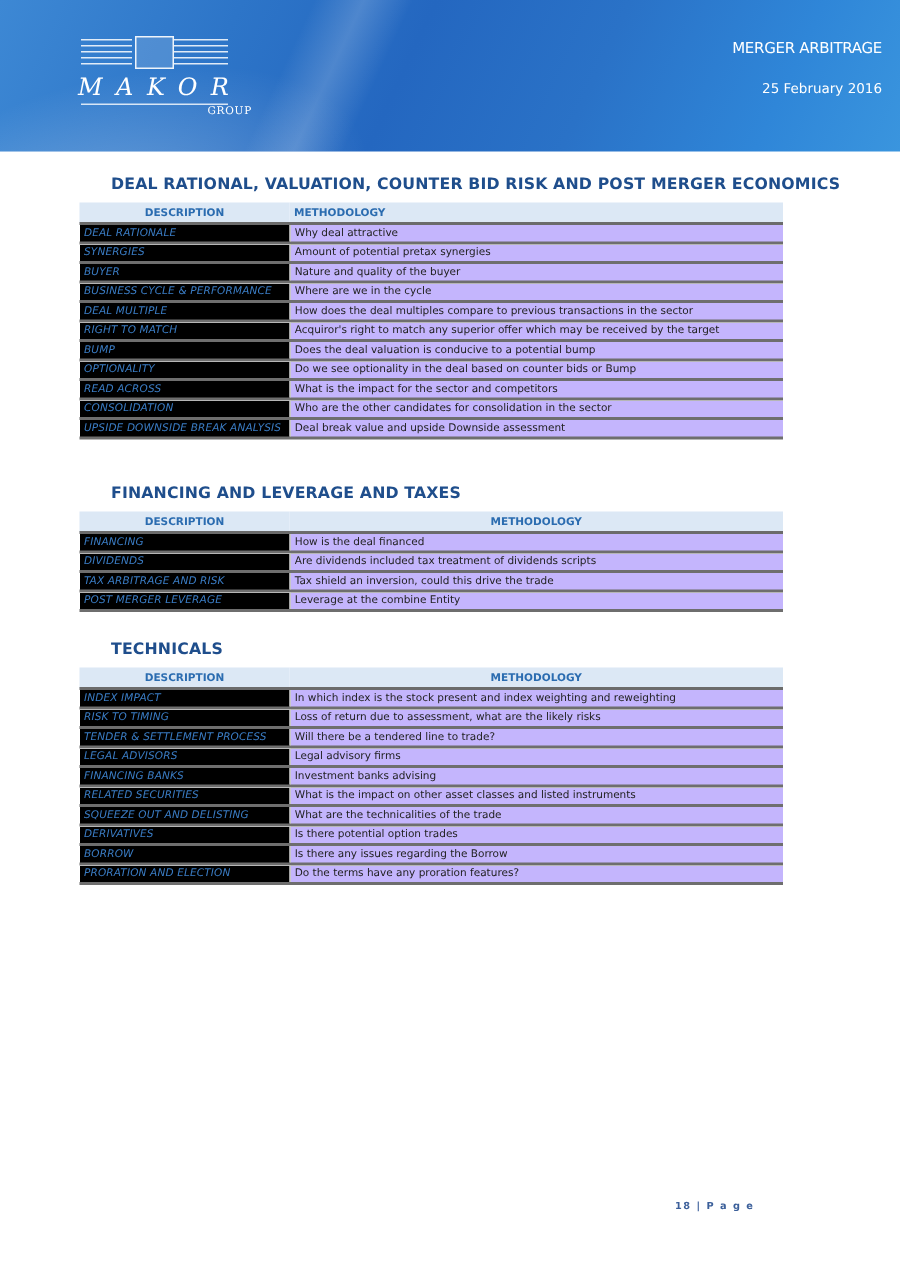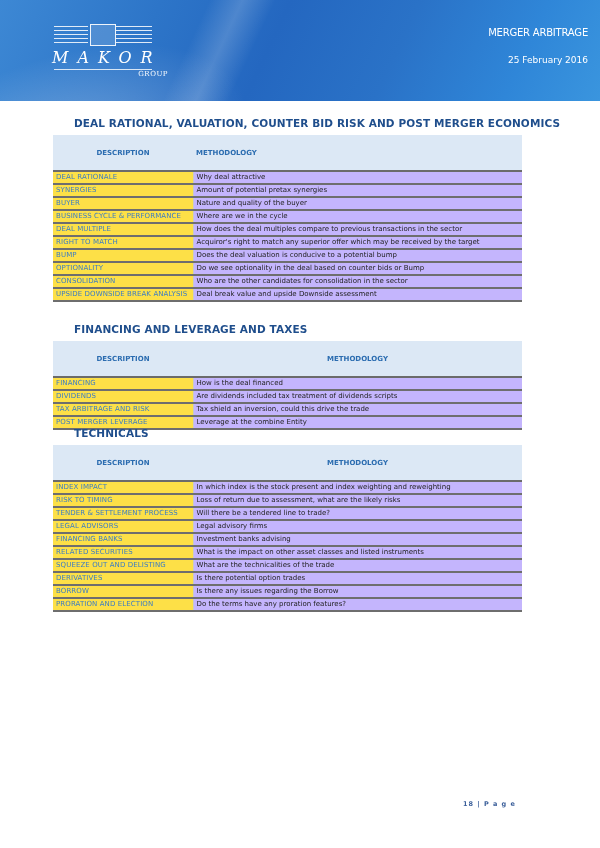--- a/index.html
+++ b/index.html
@@ -49,31 +49,31 @@
   .section-title {
     position: absolute; color: #1f4e8c; font-weight: bold;
     font-family: "DejaVu Sans", sans-serif; font-size: 10.5px; letter-spacing: 0.1px;
   }
   table.grid {
     position: absolute; left: 53px; width: 469px; border-collapse: collapse;
     font-family: "DejaVu Sans", sans-serif; table-layout: fixed;
   }
   table.grid th {
     background: #dce8f5; color: #2b6cb0; font-size: 7px; font-weight: bold;
-    height: 13px; padding: 11px; border-bottom: 2px solid #6b6b6b;
+    height: 13px; padding: 0; border-bottom: 2px solid #6b6b6b;
   }
   table.grid td {
     height: 11px; padding: 0 0 0 3px; font-size: 7px; line-height: 11px;
     border-bottom: 2px solid #6e6e6e; white-space: nowrap; overflow: hidden;
   }
-  table.grid td.desc { color: #3a7cc4; background: #fde047; text-transform: uppercase; letter-spacing: 0.1px; }
+  table.grid td.desc { color: #3a7cc4; background: #000000; text-transform: uppercase; letter-spacing: 0.1px; font-style: italic; }
   table.grid td.meth { color: #222; background: #c4b5fd; border-left: 1px solid #c8c8c8; }
   .footer {
     position: absolute; left: 450px; top: 800px; color: #3b5f9a;
-    font-family: "DejaVu Sans", sans-serif; font-size: 6.5px; font-weight: bold; letter-spacing: 1px; margin-left: 13px;
+    font-family: "DejaVu Sans", sans-serif; font-size: 6.5px; font-weight: bold; letter-spacing: 1px;
   }
 </style>
 </head>
 <body>
 
 <div class="header">
   <div class="sheen1"></div>
   <div class="sheen2"></div>
   <div class="logo">
     <div class="logo-mark">
@@ -136,20 +136,24 @@
       </tr>
     <tr>
         <td class="desc">BUMP</td>
         <td class="meth">Does the deal valuation is conducive to a potential bump</td>
       </tr>
     <tr>
         <td class="desc">OPTIONALITY</td>
         <td class="meth">Do we see optionality in the deal based on counter bids or Bump</td>
       </tr>
     <tr>
+        <td class="desc">READ ACROSS</td>
+        <td class="meth">What is the impact for the sector and competitors</td>
+      </tr>
+    <tr>
         <td class="desc">CONSOLIDATION</td>
         <td class="meth">Who are the other candidates for consolidation in the sector</td>
       </tr>
     <tr>
         <td class="desc">UPSIDE DOWNSIDE BREAK ANALYSIS</td>
         <td class="meth">Deal break value and upside Downside assessment</td>
       </tr>
   </tbody>
 </table>
 

